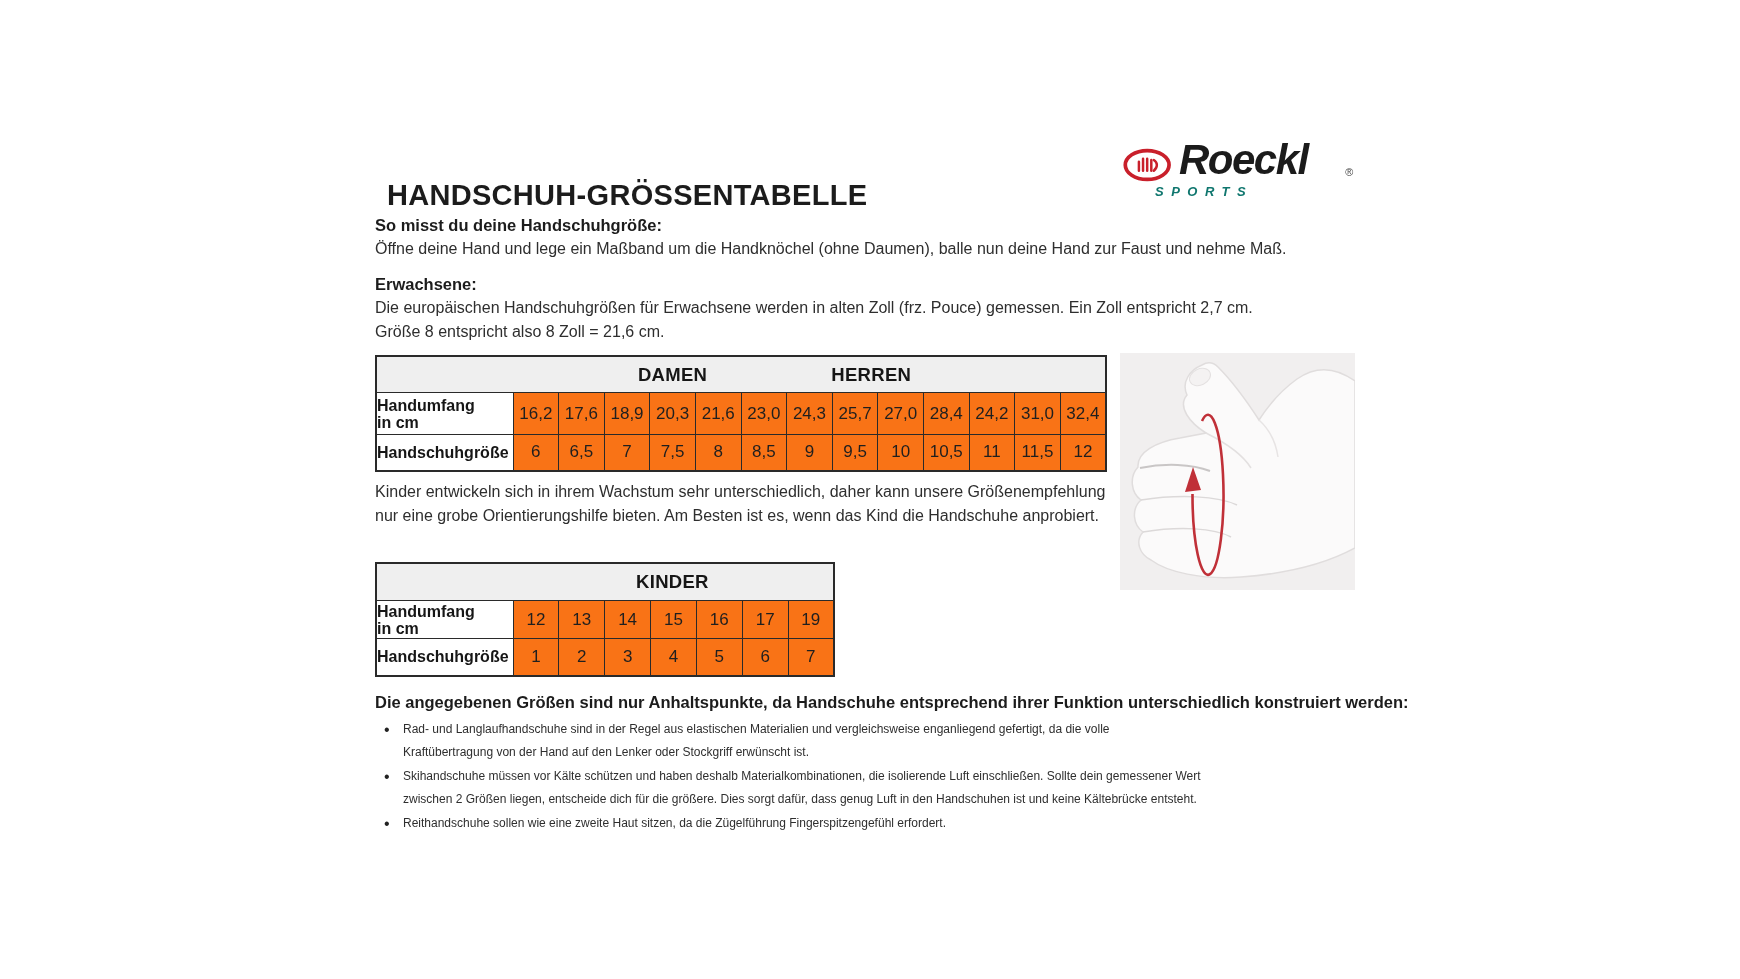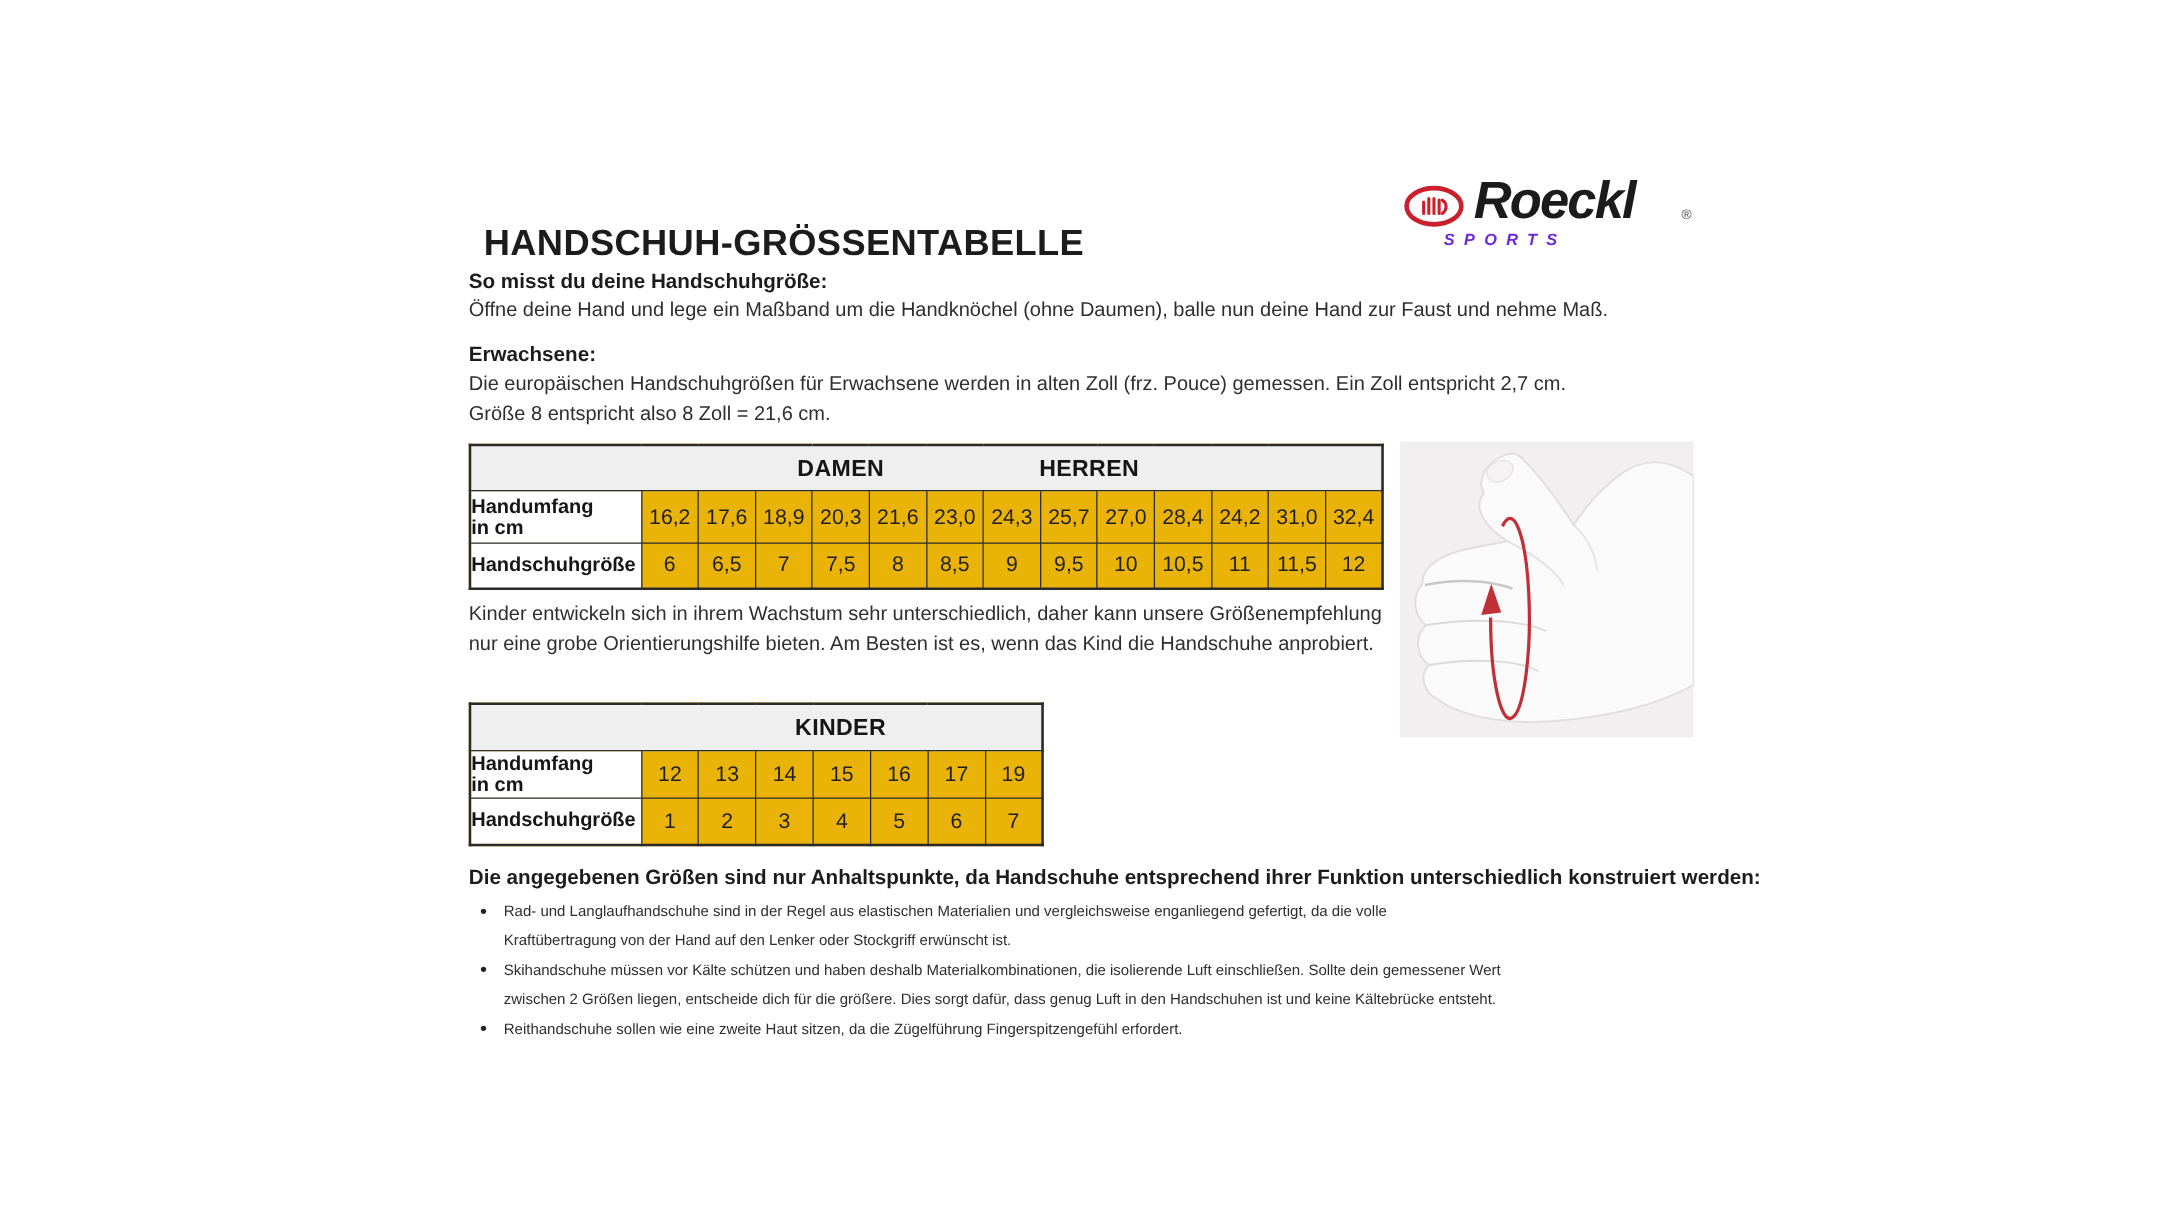--- a/index.html
+++ b/index.html
@@ -16,32 +16,32 @@
   }
   .logo { position:absolute; left:1115px; top:140px; width:260px; height:64px;font-style:italic; }
   .logo-oval { position:absolute; left:4px; top:6px; width:58px; height:38px; }
   .logo-brand {
     position:absolute; left:64px; top:-4px;
     font-size:42px; font-weight:700; letter-spacing:-1.5px; color:#1b1b1b;
   }
   .logo-reg { position:absolute; left:230px; top:26px; font-size:11px; color:#4a4a4a; }
   .logo-sub {
     position:absolute; left:40px; top:44px;
-    font-size:13px; font-weight:700; letter-spacing:7.5px; color:#6d28d9;
+    font-size:13px; font-weight:700; letter-spacing:7.5px; color:#0f766e;
   }
 
   
   .blk { position:absolute; left:375px; }
   .blk h2 { margin:0; font-size:16.5px; font-weight:700; line-height:24px; color:#1c1c1c; white-space:nowrap; }
   .line { font-size:16px; line-height:24px; color:#2e2e2e; white-space:nowrap; }
 
   
   table.sizes {
     position:absolute; border-collapse:collapse; table-layout:fixed;
-    border:2px solid #2a2a2a; background:#eab308;padding-left:20px;
+    border:2px solid #2a2a2a; background:#f97316;padding-left:20px;
   }
   table.sizes th, table.sizes td { border:1px solid #2a2a2a; padding:0; }
   tr.grp-row th { background:#efefef; height:35px; }
   .grp-wrap { position:relative; width:100%; height:100%; }
   .grp {
     position:absolute; top:50%; transform:translate(-50%,-50%);
     font-weight:700; font-size:18.5px; letter-spacing:.3px; color:#161616; white-space:nowrap;
   }
   .grp.g0 { left:40.6%; }
   .grp.g1 { left:67.9%; }

